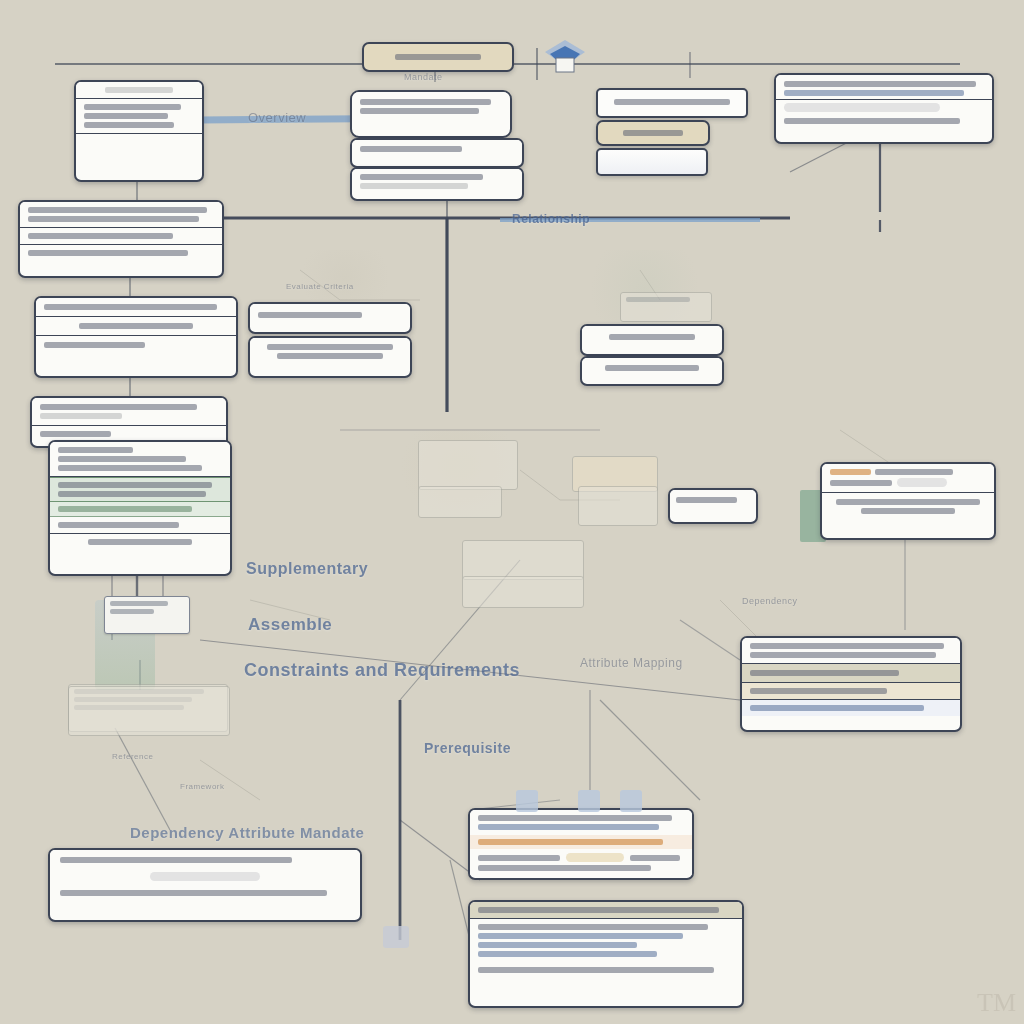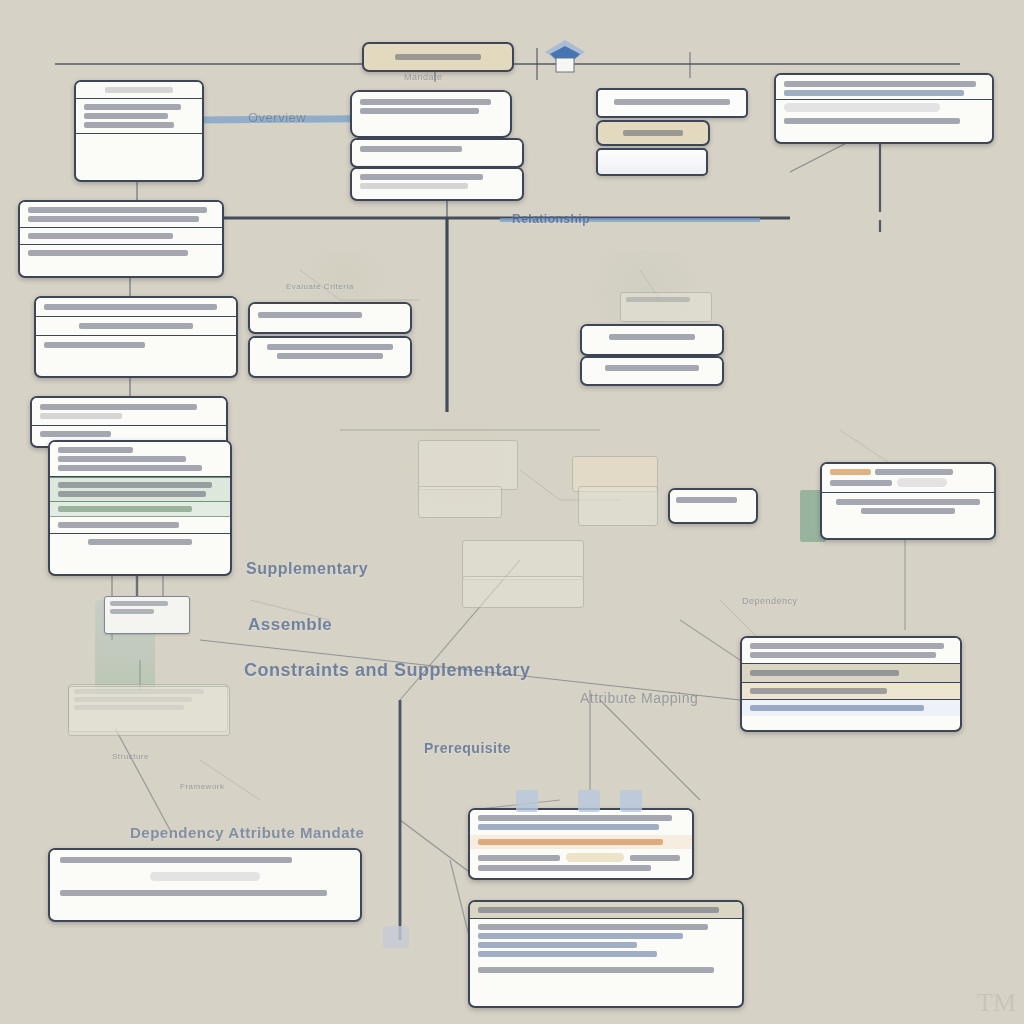--- a/index.html
+++ b/index.html
@@ -340,36 +340,36 @@
       <div class="tl" style="width:68%;"></div>
     </div>
     <div class="row bluish" style="padding:5px 8px;">
       <div class="tl blue" style="width:86%;"></div>
     </div>
   </div>
   <div class="flabel small" style="left:742px;top:596px;font-size:9px;">Dependency</div>
 
   <div class="flabel" style="left:246px;top:560px;font-size:16px;">Supplementary</div>
   <div class="flabel" style="left:248px;top:615px;font-size:17px;">Assemble</div>
-  <div class="flabel" style="left:244px;top:660px;font-size:18px;">Constraints and Supplementary</div>
+  <div class="flabel" style="left:244px;top:660px;font-size:18px;">Constraints and Requirements</div>
   <div class="flabel" style="left:424px;top:740px;font-size:14px;">Prerequisite</div>
   <div class="flabel" style="left:130px;top:824px;font-size:15px;opacity:.6;">Dependency Attribute Mandate</div>
 
   <div class="chip" style="left:104px;top:596px;width:74px;height:28px;">
     <div class="tl s" style="width:78%;"></div>
     <div class="tl s" style="width:60%;"></div>
   </div>
   <div class="chip ghost" style="left:68px;top:684px;width:148px;height:38px;">
     <div class="tl s" style="width:88%;"></div>
     <div class="tl s" style="width:80%;"></div>
     <div class="tl s" style="width:74%;"></div>
   </div>
-  <div class="flabel small" style="left:112px;top:752px;font-size:8px;">Structure</div>
+  <div class="flabel small" style="left:112px;top:752px;font-size:8px;">Reference</div>
   <div class="flabel small" style="left:180px;top:782px;font-size:8px;">Framework</div>
-  <div class="flabel small" style="left:580px;top:690px;font-size:14px;">Attribute Mapping</div>
+  <div class="flabel small" style="left:580px;top:656px;font-size:12px;">Attribute Mapping</div>
   <div class="flabel small" style="left:286px;top:282px;font-size:8px;">Evaluate Criteria</div>
 
   <div class="chip ghost" style="left:68px;top:686px;width:150px;height:40px;"></div>
   <div class="card" style="left:48px;top:848px;width:310px;height:70px;">
     <div class="row" style="padding:7px 10px;border-bottom:none;">
       <div class="tl" style="width:80%;"></div>
     </div>
     <div class="row" style="padding:2px 10px;border-bottom:none;">
       <div class="pill" style="width:38%;margin:0 auto;"></div>
     </div>

